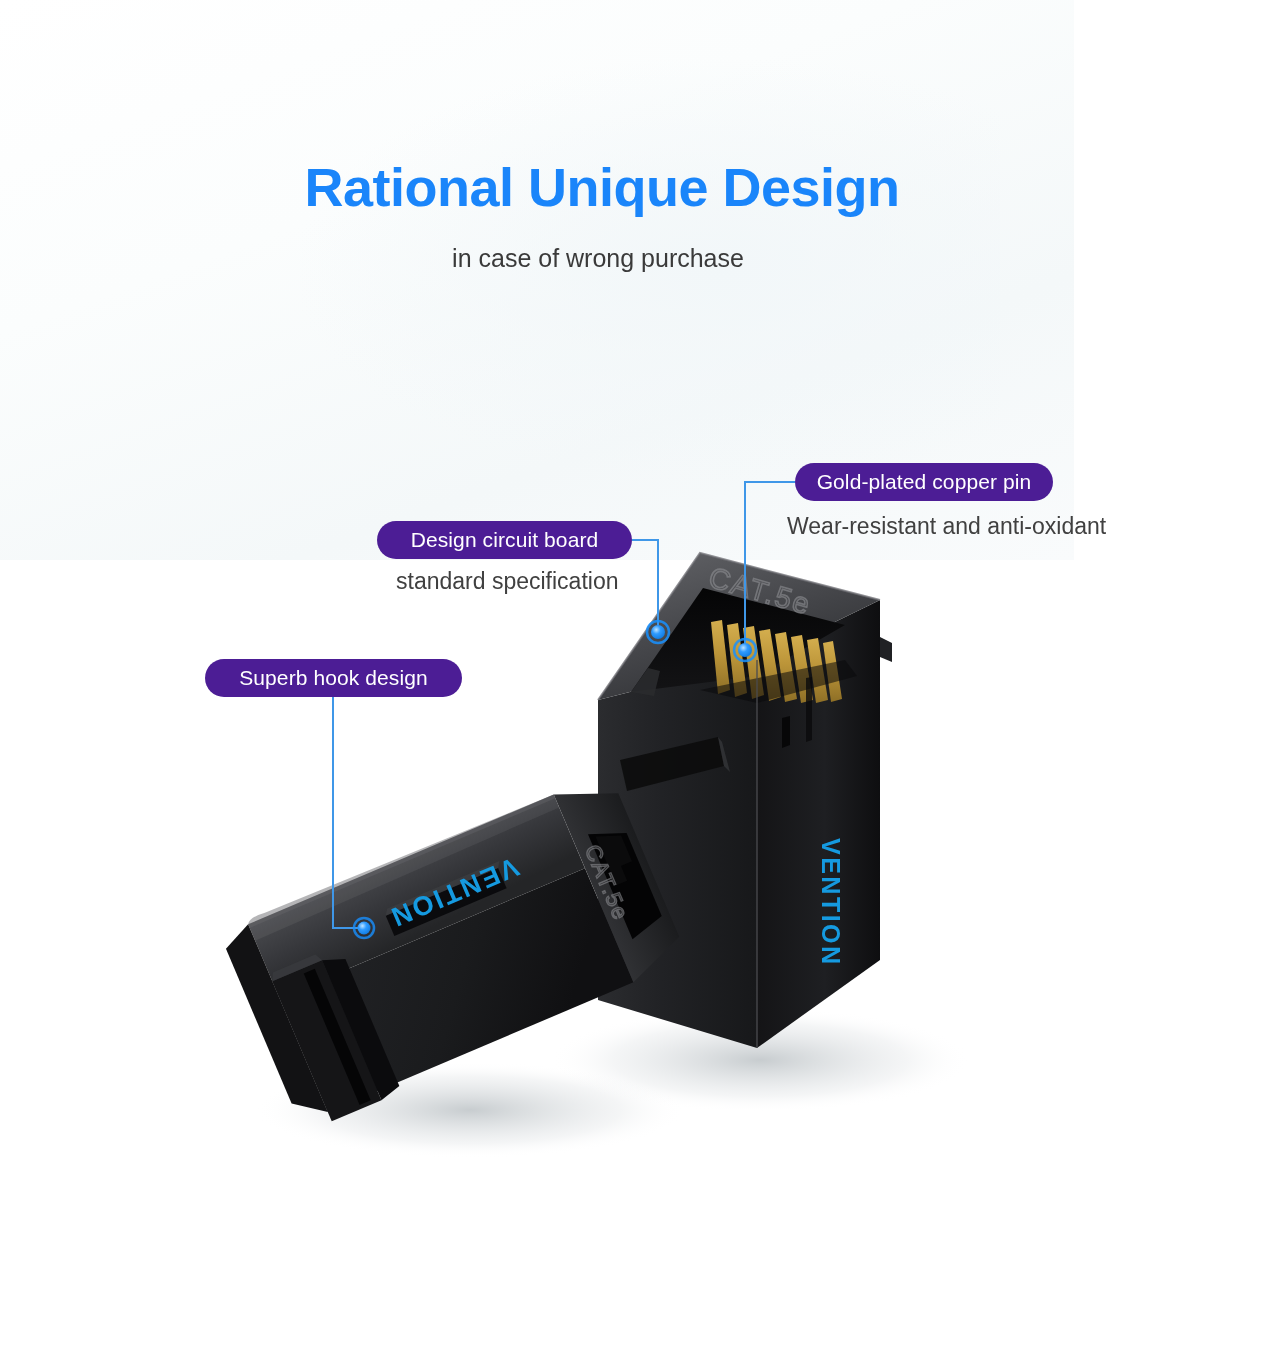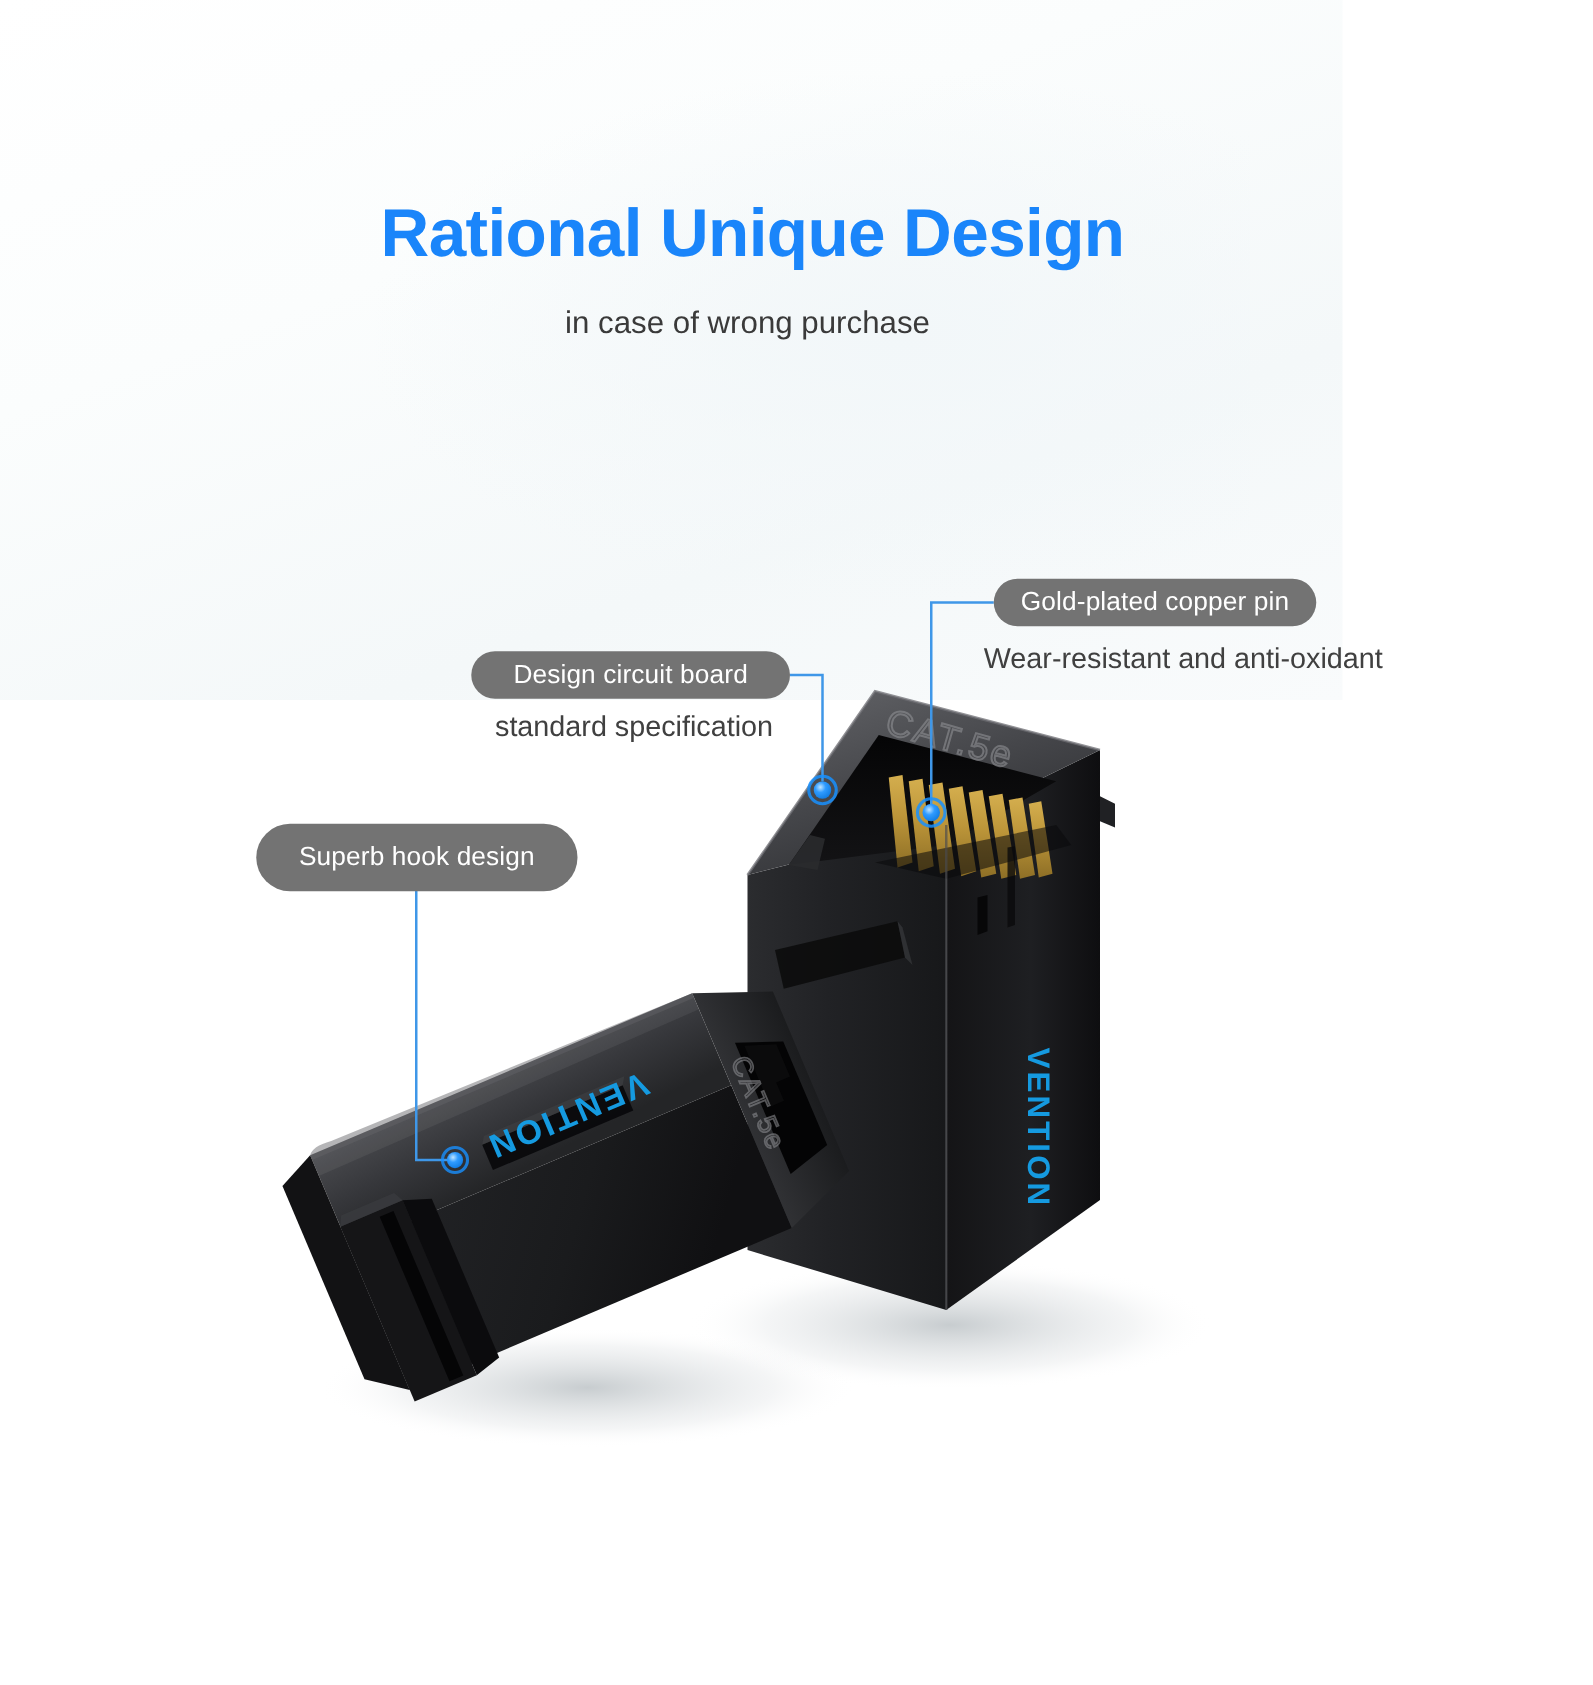--- a/index.html
+++ b/index.html
@@ -32,40 +32,40 @@
   }
   .sub{
     position:absolute;left:0;top:238px;width:1196px;text-align:center;
     font-size:25px;color:#3a3a3a;line-height:1.62;font-weight:400;
   }
   .sub span{display:block;}
 
   
   .pill{
     position:absolute;
-    background:#737373;
+    background:#4c1d95;
     color:#ffffff;
     border-radius:999px;
     font-size:21px;
     display:flex;align-items:center;justify-content:center;
     white-space:nowrap;
     letter-spacing:0.1px;
   }
   .caption{
     position:absolute;
     font-size:23px;color:#404040;white-space:nowrap;
   }
 
   #pill-gold{left:795px;top:463px;width:258px;height:38px;}
   #cap-gold{left:787px;top:513px;}
 
   #pill-board{left:377px;top:521px;width:255px;height:38px;}
   #cap-board{left:396px;top:568px;text-align:right;}
 
-  #pill-hook{left:205px;top:659px;width:257px;height:54px;}
+  #pill-hook{left:205px;top:659px;width:257px;height:38px;}
 
   
   .leaders{position:absolute;left:0;top:0;width:1274px;height:1348px;pointer-events:none;}
 
   
   .product{position:absolute;left:0;top:0;width:1274px;height:1348px;}
 </style>
 </head>
 <body>
 

